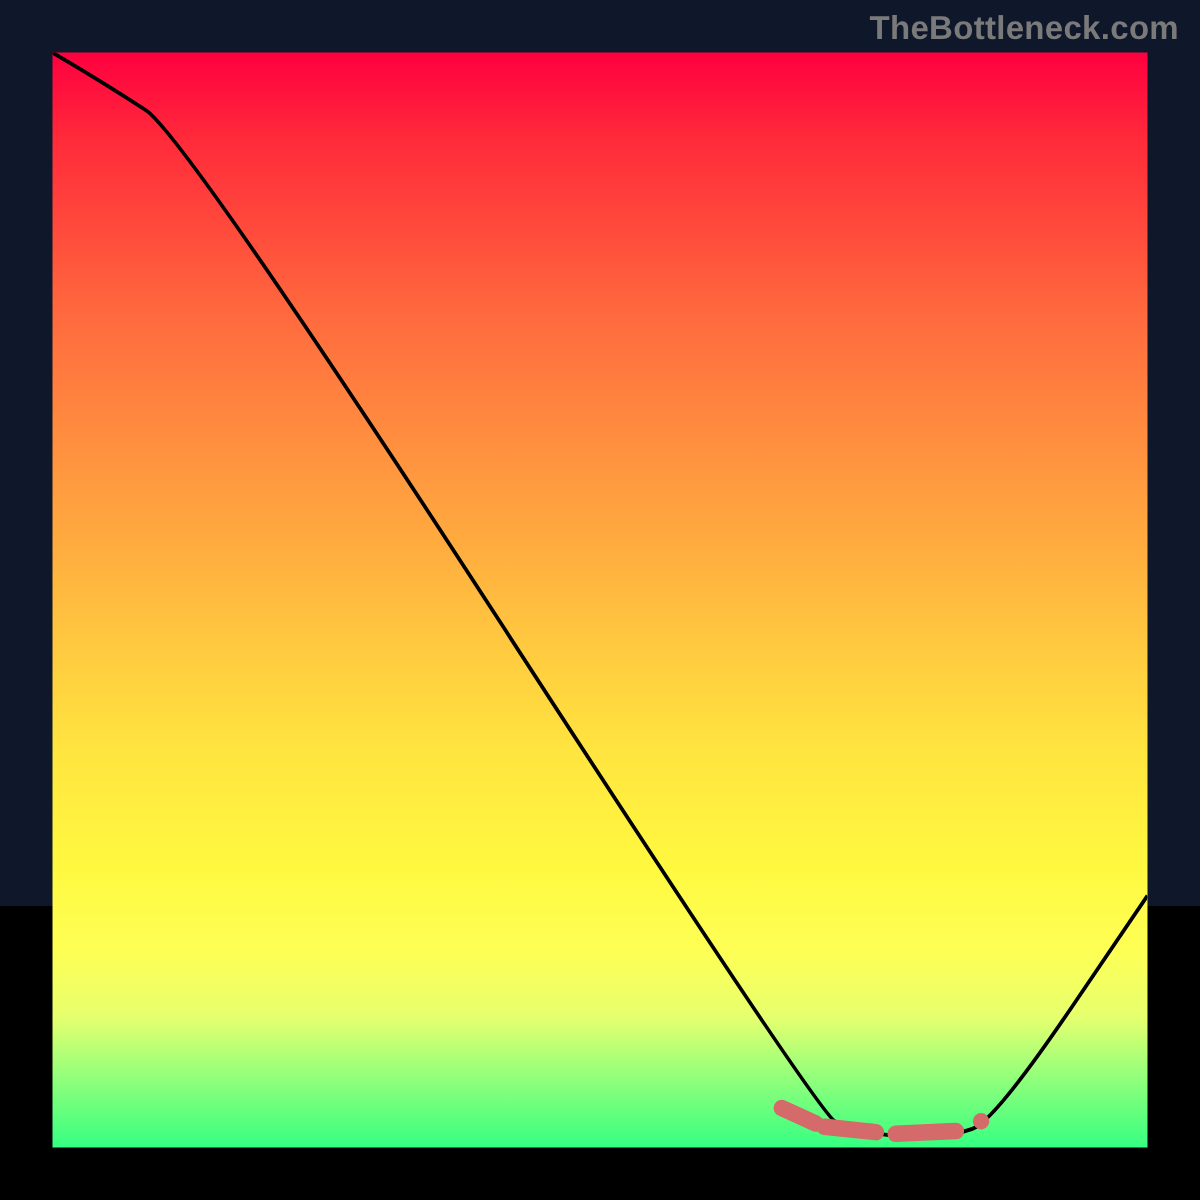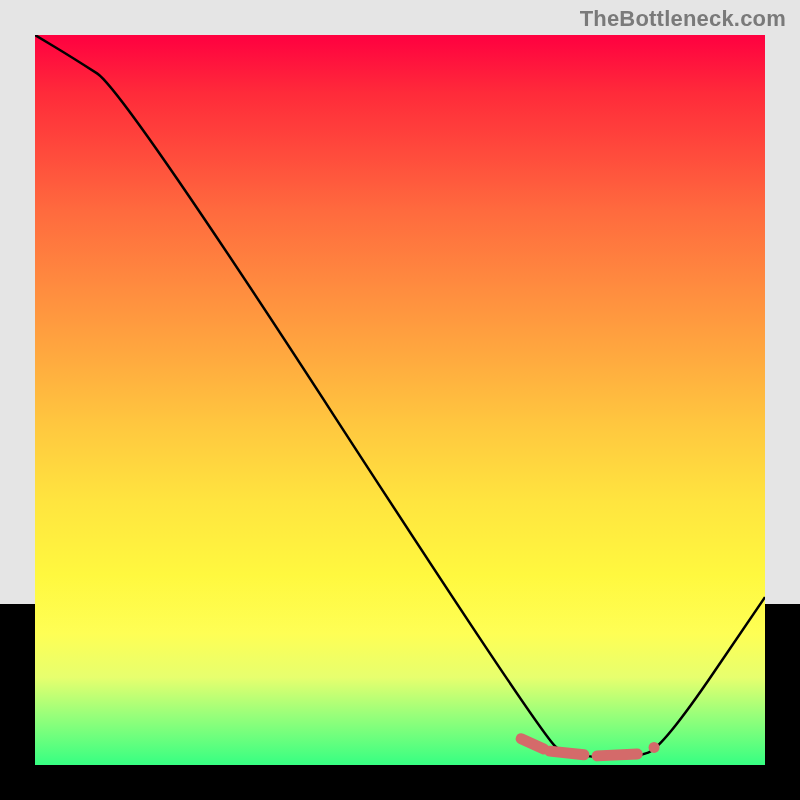--- a/index.html
+++ b/index.html
@@ -1,21 +1,21 @@
 <!DOCTYPE html>
 <html><head>
 <meta charset="utf-8">
 <style>
   * { margin: 0; padding: 0; box-sizing: border-box; }
   html, body { width: 800px; height: 800px; overflow: hidden; background: #000; }
   .frame {
     position: relative;
     width: 800px;
     height: 604px;
-    background: #e5e5e5;
+    background: #0f172a;
   }
   .watermark {
     position: absolute;
     top: 6px;
     right: 14px;
     font-family: Arial, Helvetica, sans-serif;
     font-size: 22px;
     font-weight: bold;
     color: #7a7a7a;
     letter-spacing: 0.2px;

